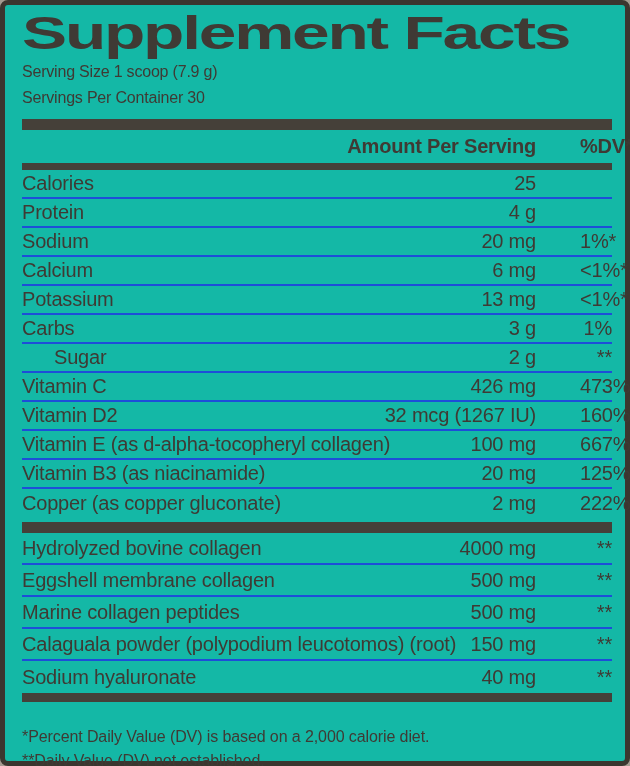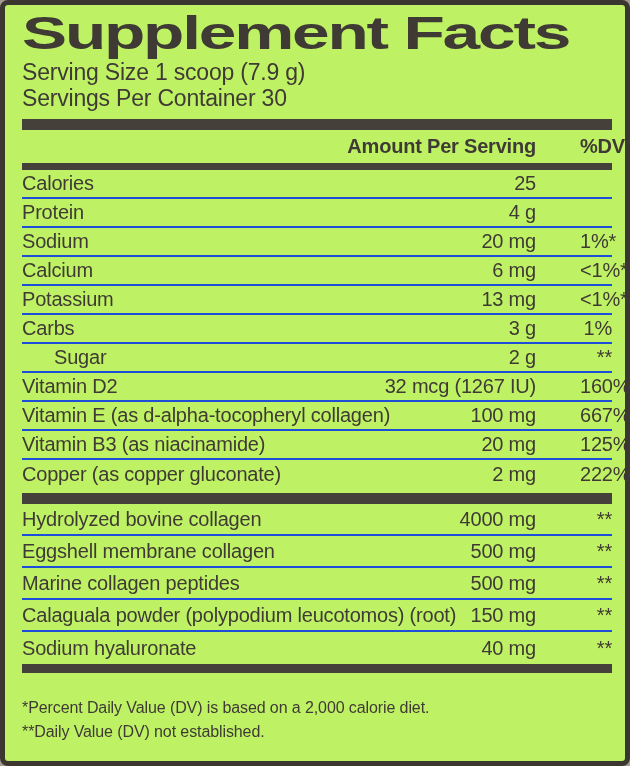--- a/index.html
+++ b/index.html
@@ -5,39 +5,39 @@
   * { box-sizing: border-box; margin: 0; padding: 0; }
   html, body {
     width: 630px; height: 766px;
     background: #a59a90;
     font-family: "Liberation Sans", "DejaVu Sans", sans-serif;
     overflow: hidden;
   }
   .panel {
     position: absolute; left: 0; top: 0;
     width: 630px; height: 766px;
-    background: #bef264;
+    background: #14b8a6;
     border: 5px solid #3b362f;
     border-radius: 8px;
     padding: 0 13px 0 17px;
     color: #3f3a34;
   }
   .title {
     margin-top: 2px;
     font-size: 46px;
     font-weight: bold;
     letter-spacing: -1.5px;
     line-height: 52px;
     white-space: nowrap;
     transform: scaleX(1.47);
     transform-origin: 0 50%;
     color: #3f3a34;
   }
   .serving-line {
-    font-size: 23px;
+    font-size: 16px;
     line-height: 26px;
     letter-spacing: -0.2px;
   }
   .bar { background: #454039; width: 100%; }
   .bar.b1 { height: 11px; margin-top: 8px; }
   .bar.b2 { height: 7px; }
   .bar.b3 { height: 11px; margin-top: 4px; }
   .bar.b4 { height: 9px; }
   .row {
     display: flex;
@@ -118,20 +118,25 @@
     <span class="name"><span>Carbs</span><span class="sci"></span><span></span></span>
     <span class="amt">3 g</span>
     <span class="dv">1%</span>
   </div>
       <div class="row indent">
     <span class="name"><span>Sugar</span><span class="sci"></span><span></span></span>
     <span class="amt">2 g</span>
     <span class="dv">**</span>
   </div>
       <div class="row">
+    <span class="name"><span>Vitamin C</span><span class="sci"></span><span></span></span>
+    <span class="amt">426 mg</span>
+    <span class="dv">473%*</span>
+  </div>
+      <div class="row">
     <span class="name"><span>Vitamin D2</span><span class="sci"></span><span></span></span>
     <span class="amt">32 mcg (1267 IU)</span>
     <span class="dv">160%*</span>
   </div>
       <div class="row">
     <span class="name"><span>Vitamin E (as d-alpha-tocopheryl collagen)</span><span class="sci"></span><span></span></span>
     <span class="amt">100 mg</span>
     <span class="dv">667%</span>
   </div>
       <div class="row">

